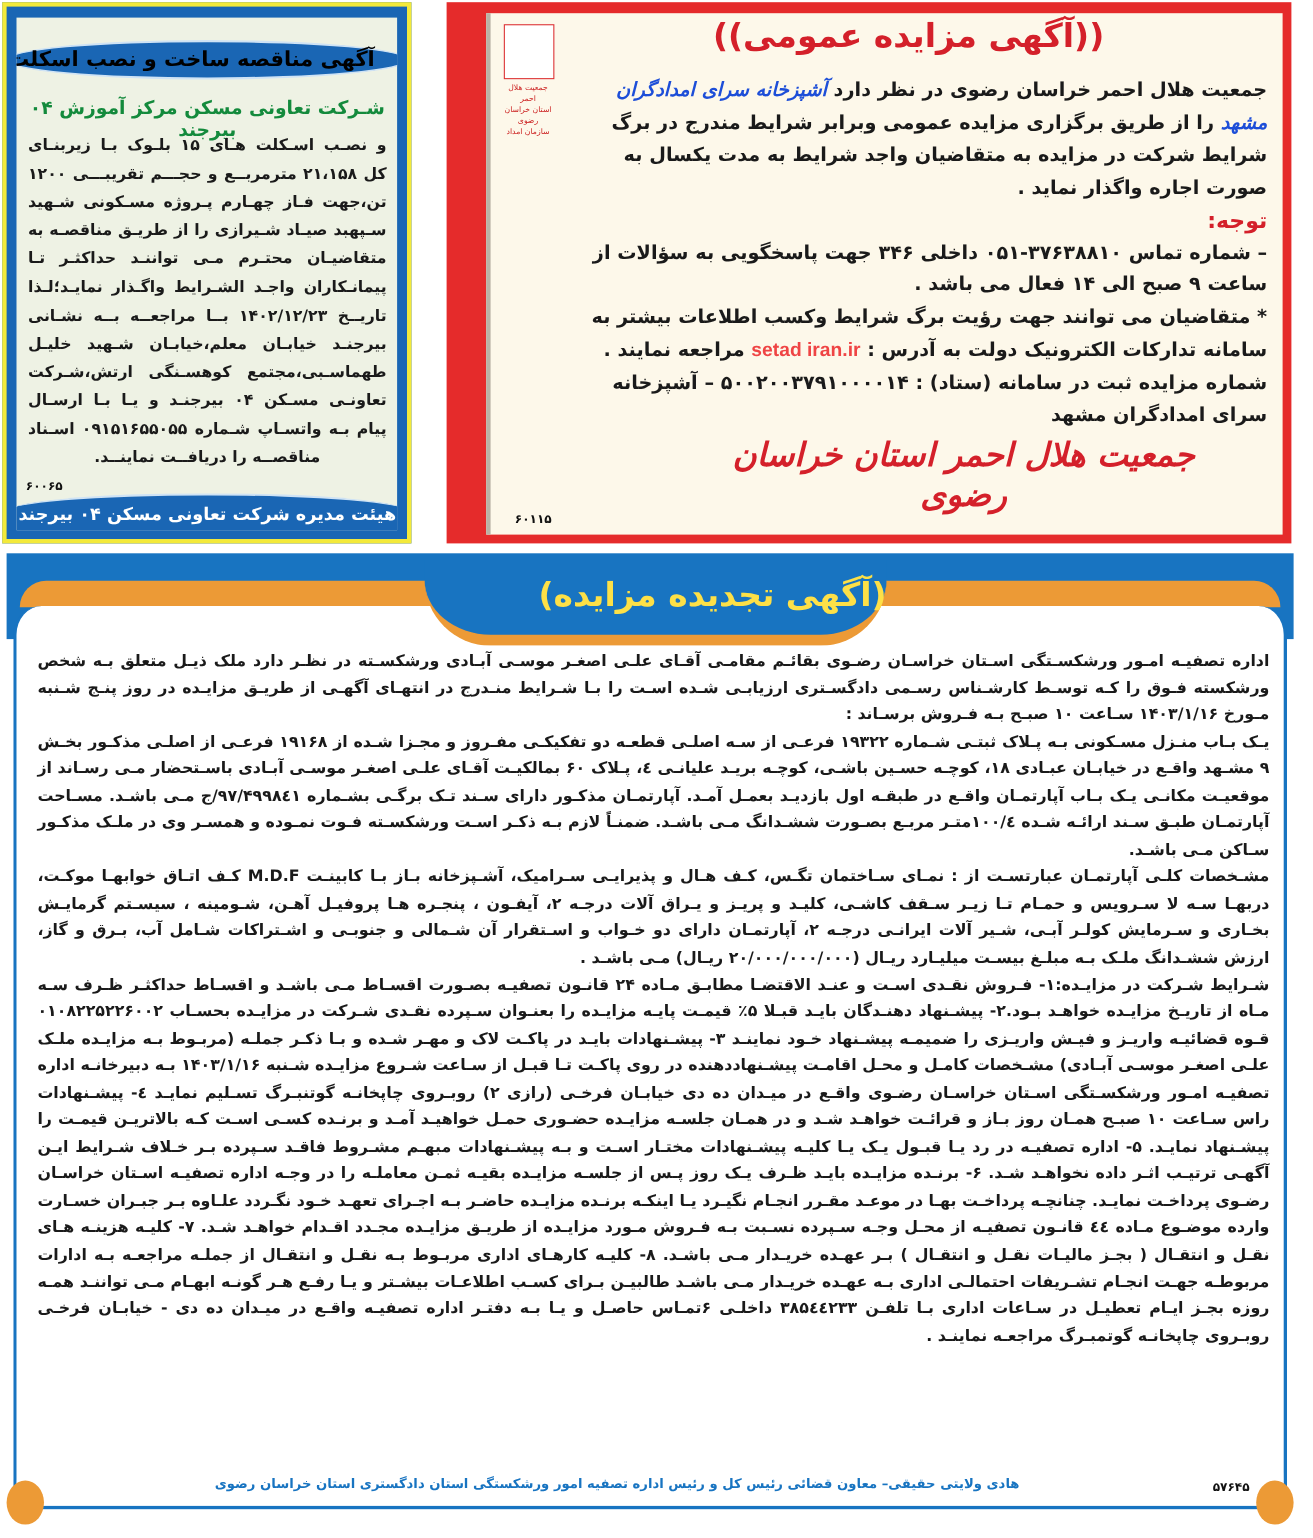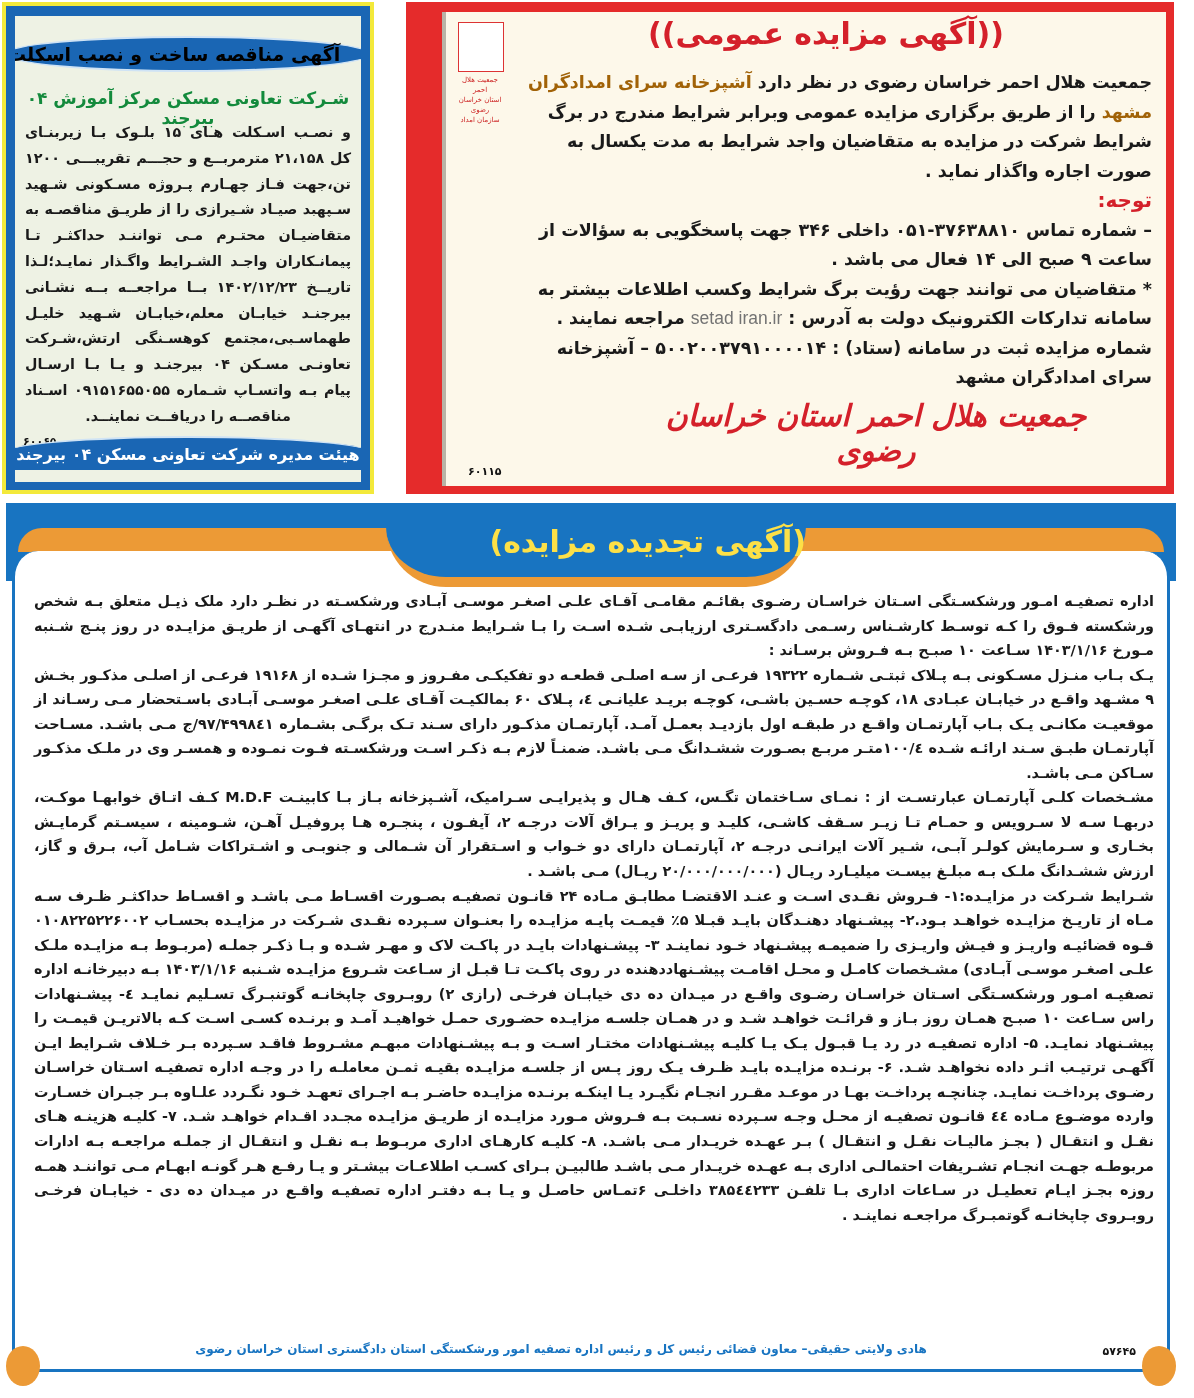--- a/index.html
+++ b/index.html
@@ -27,21 +27,21 @@
   .ad-tender .body {
     position: absolute; top: 104px; left: 10px; right: 10px;
     font-size: 14.3px; line-height: 25.8px; text-align: justify; text-align-last: justify;
     font-weight: bold; color: #1a1a1a;
   }
   .ad-tender .body .last { text-align-last: center; }
   .ad-tender .code {
     position: absolute; bottom: 34px; left: 8px; font-size: 11px; font-weight: bold; direction: ltr;
   }
   .ad-tender .footer-pill {
-    position: absolute; bottom: 12px; left: -10px; right: -10px; height: 34px;
+    position: absolute; bottom: 0; left: -10px; right: -10px; height: 34px;
     background: #1a66b4; border-radius: 50% 50% 0 0; border-top: 2px solid #cfe3f5;
     color: #fff; font-weight: bold; font-size: 16px; text-align: center; line-height: 34px;
   }
 
   
   .ad-redcrescent {
     position: absolute; left: 406px; top: 2px; width: 768px; height: 492px;
     background: #e52b2b; padding: 10px 8px 8px 36px;
   }
   .ad-redcrescent .inner {
@@ -57,23 +57,23 @@
   }
   .logo .caption { font-size: 7px; color: #c22; line-height: 10px; margin-top: 3px; direction: rtl; }
   .ad-redcrescent .title {
     position: absolute; top: 4px; left: 60px; right: 20px; text-align: center;
     color: #d4202a; font-weight: bold; font-size: 30px;
   }
   .ad-redcrescent .body {
     position: absolute; top: 56px; left: 70px; right: 14px;
     font-size: 17.5px; line-height: 29.5px; font-weight: bold; color: #1a1a1a;
   }
-  .ad-redcrescent .red { color: #a16207; }
+  .ad-redcrescent .red { color: #1d4ed8; font-style: italic; }
   .ad-redcrescent .notice { color: #d4202a; font-size: 20px; }
-  .ad-redcrescent .url { color: #737373; font-weight: normal; font-family: "Liberation Sans", sans-serif; }
+  .ad-redcrescent .url { color: #ef4444; font-weight: bold; font-family: "Liberation Sans", sans-serif; }
   .ad-redcrescent .signature {
     position: absolute; bottom: 18px; left: 200px; right: 60px; text-align: center;
     color: #d4202a; font-size: 30px; font-style: italic; font-weight: bold;
     font-family: "DejaVu Serif", serif;
   }
   .ad-redcrescent .code {
     position: absolute; bottom: 8px; left: 22px; font-size: 11px; font-weight: bold; direction: ltr;
   }
 
   

